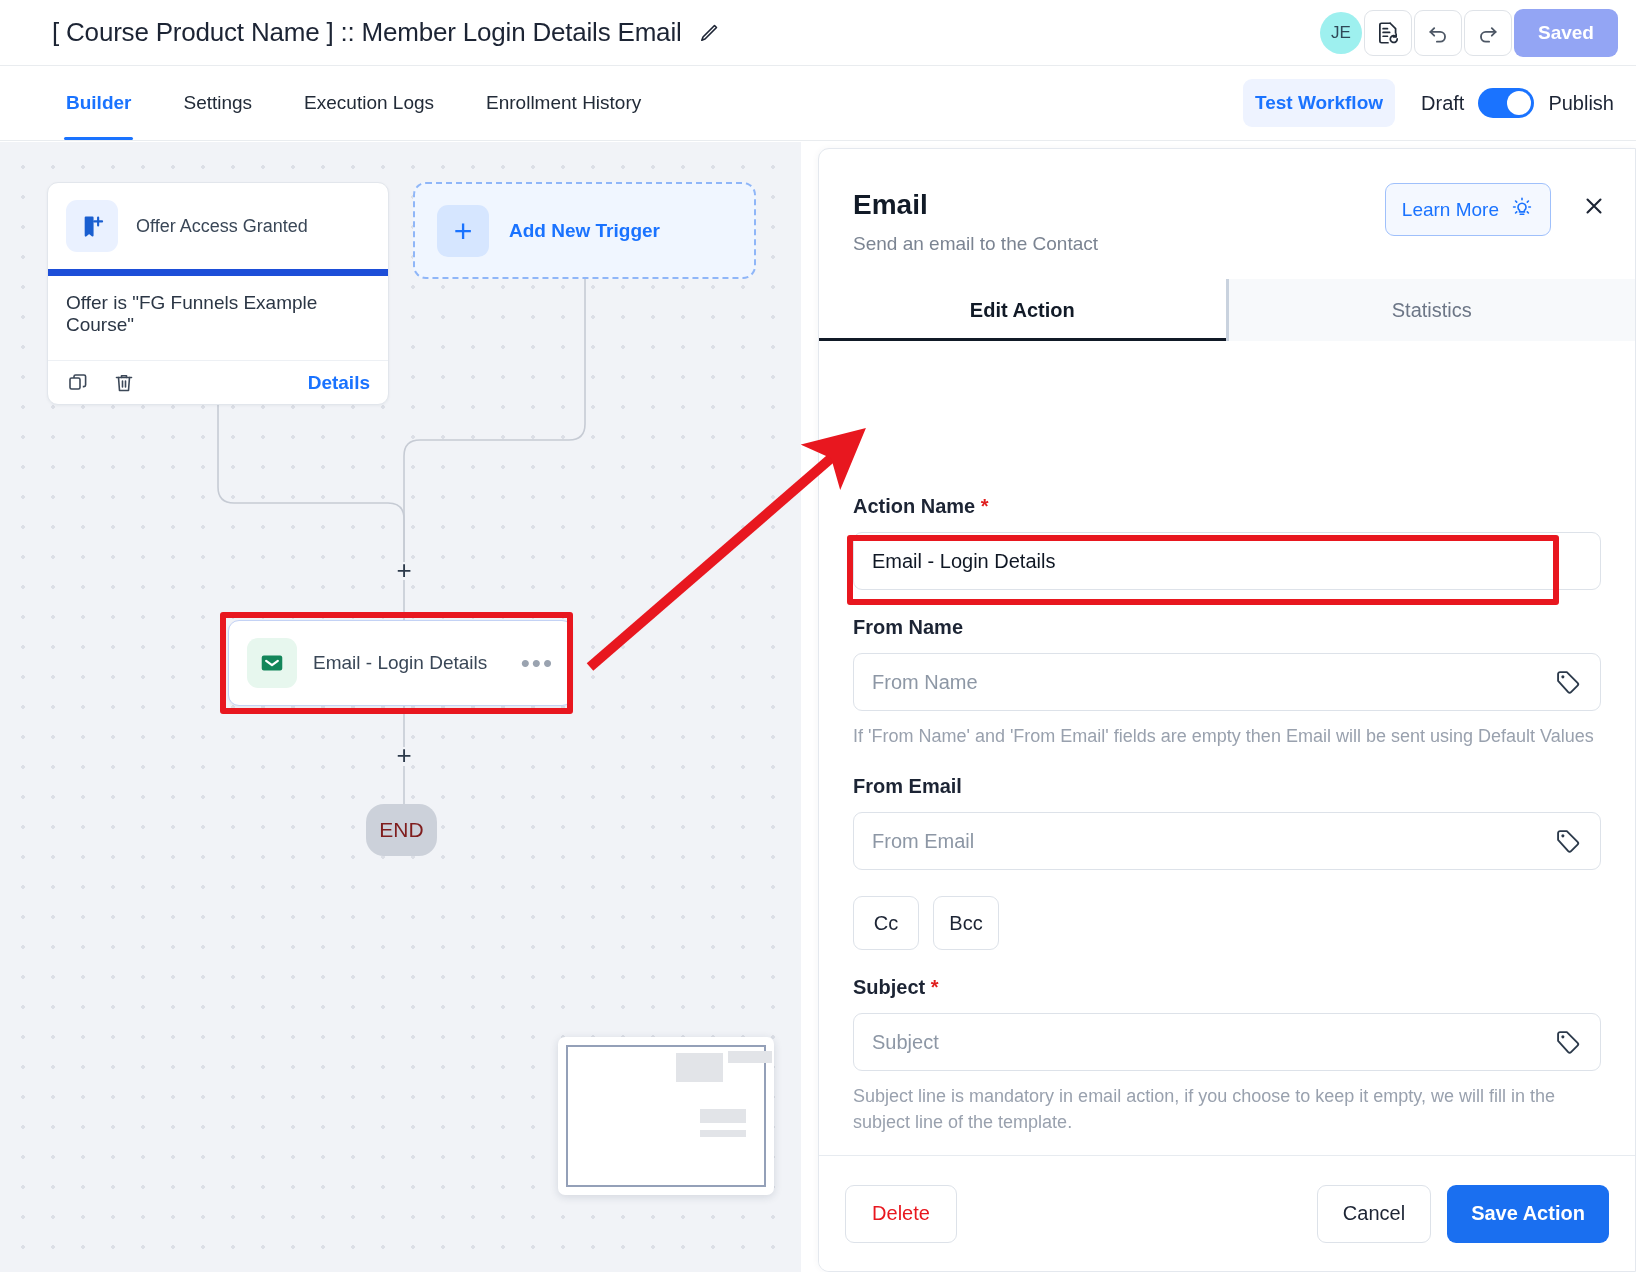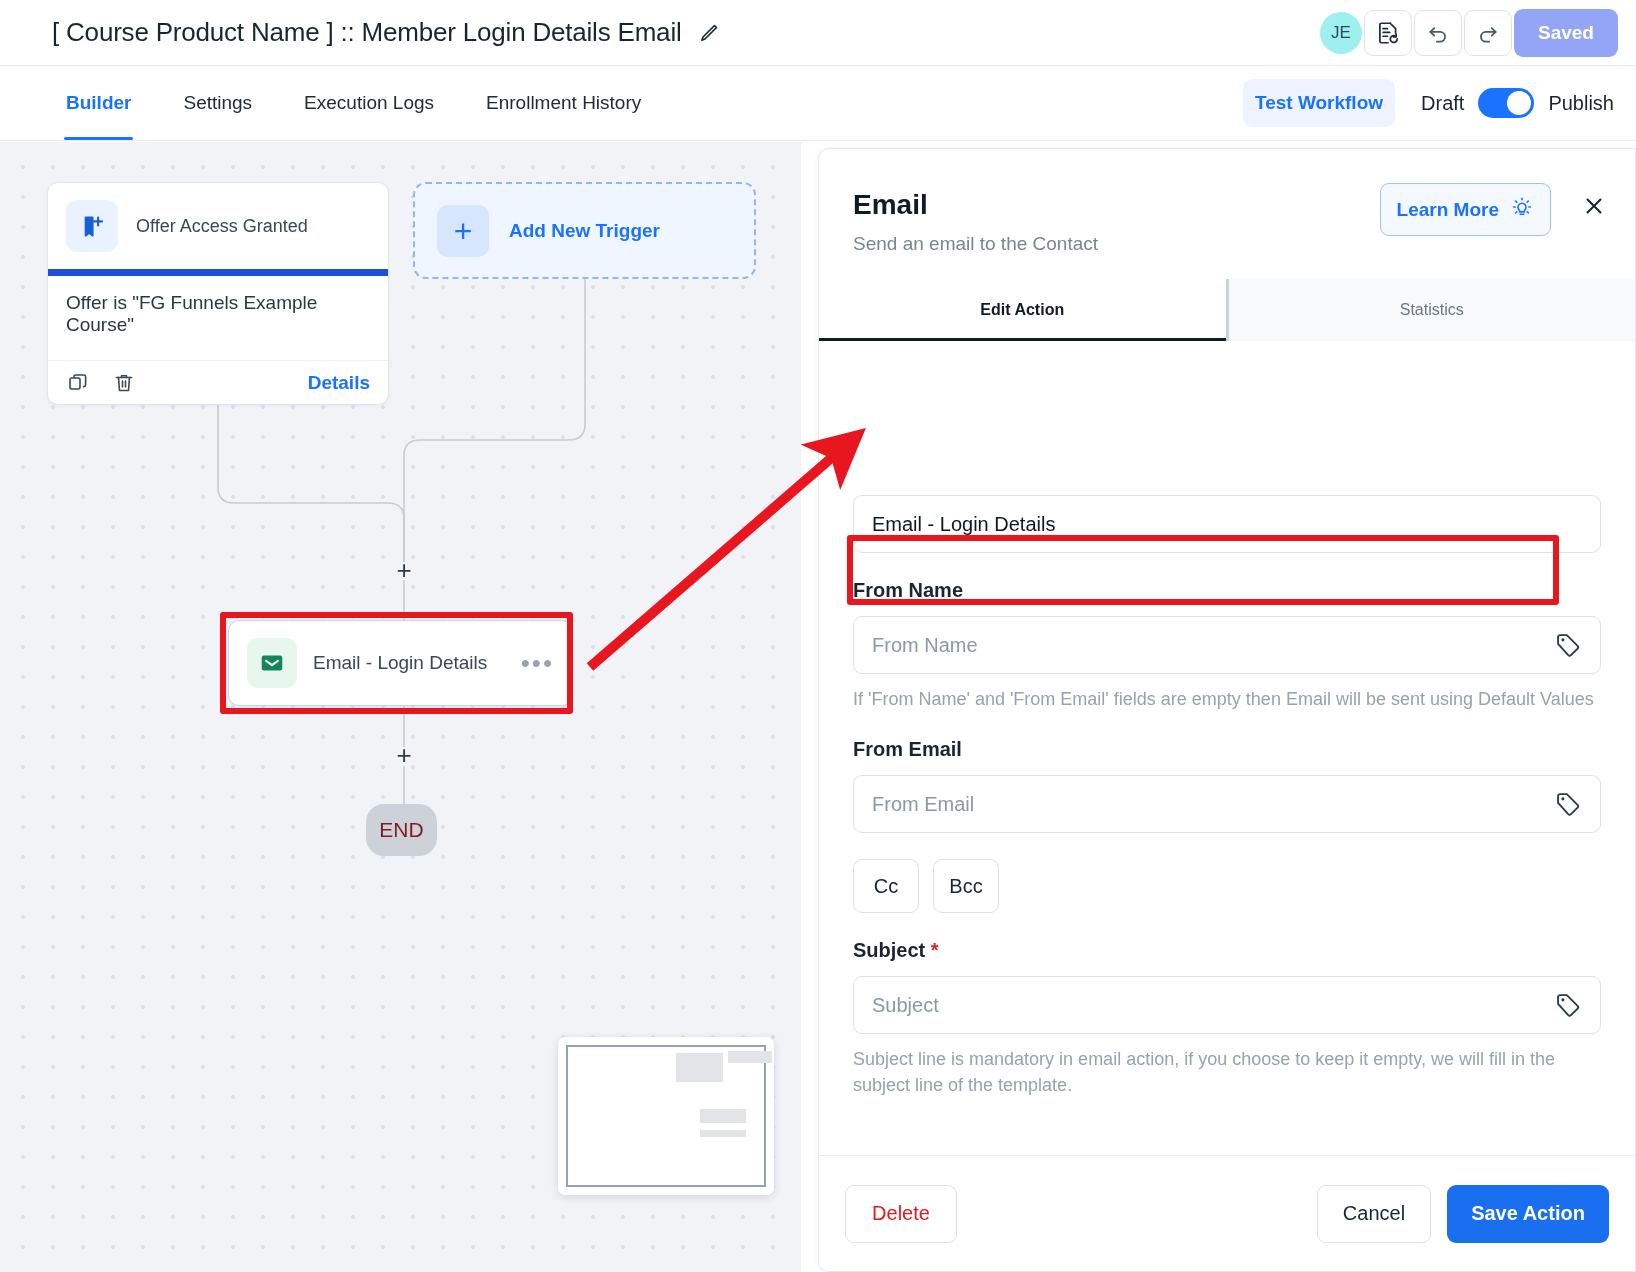--- a/index.html
+++ b/index.html
@@ -207,33 +207,33 @@
     border-radius: 11px 0 0 11px;
     box-shadow: -1px 0 6px rgba(30,40,70,.04);
     overflow: hidden;
   }
   .panel-head { padding: 40px 34px 0 34px; position: relative; }
   .panel-title { font-size: 28px; color: #111a27; font-weight: 700; }
   .panel-sub { font-size: 19px; color: #7b8492; margin-top: 12px; }
   .learn-more {
     position: absolute; right: 84px; top: 34px;
     background: #f4f8ff; border: 1px solid #9fc0fb;
-    color: #1a73ff; font-size: 19px; font-weight: 700;
+    color: #1a73ff; font-size: 19px; font-weight: 400;
     border-radius: 9px; padding: 11px 16px;
     display: flex; align-items: center; gap: 11px; cursor: pointer;
   }
   .close-x {
     position: absolute; right: 24px; top: 40px;
     width: 34px; height: 34px; cursor: pointer;
     display: flex; align-items: center; justify-content: center;
   }
   .ptabs { display: flex; margin-top: 24px; height: 62px; }
   .ptab {
     flex: 1; display: flex; align-items: center; justify-content: center;
-    font-size: 16px; cursor: pointer; position: relative;
+    font-size: 20px; cursor: pointer; position: relative;
   }
   .ptab.active { color: #111a27; font-weight: 700; background: #fff; }
   .ptab.active::after {
     content:""; position:absolute; left:0; right:0; bottom:0;
     height: 3px; background: #111a27;
   }
   .ptab.inactive { color: #6c7686; background: #f7f9fb; border-left: 3px solid #c9d2de; }
 
   .form {
     position: absolute; top: 346px; left: 0; right: 0; bottom: 116px;
@@ -453,20 +453,23 @@
     </div>
   </div>
 
   <div class="ptabs">
     <div class="ptab active">Edit Action</div>
     <div class="ptab inactive">Statistics</div>
   </div>
 
   <div class="form">
 
+    <div class="fld-label first">
+      <span>Action Name</span><span class="req"> *</span>
+    </div>
     <div class="input">
       <span class="val">Email - Login Details</span>
     </div>
 
     <div class="fld-label">From Name</div>
     <div class="input">
       <span class="ph">From Name</span>
       <span class="tag-ic">
         <svg width="28" height="28" viewBox="0 0 24 24" fill="none" stroke="#2c3a4b" stroke-width="1.6" stroke-linejoin="round">
           <path d="M3.5 11V5.2A1.7 1.7 0 0 1 5.2 3.5H11l9.2 9.2a1.7 1.7 0 0 1 0 2.4l-5.6 5.6a1.7 1.7 0 0 1-2.4 0z"></path>

